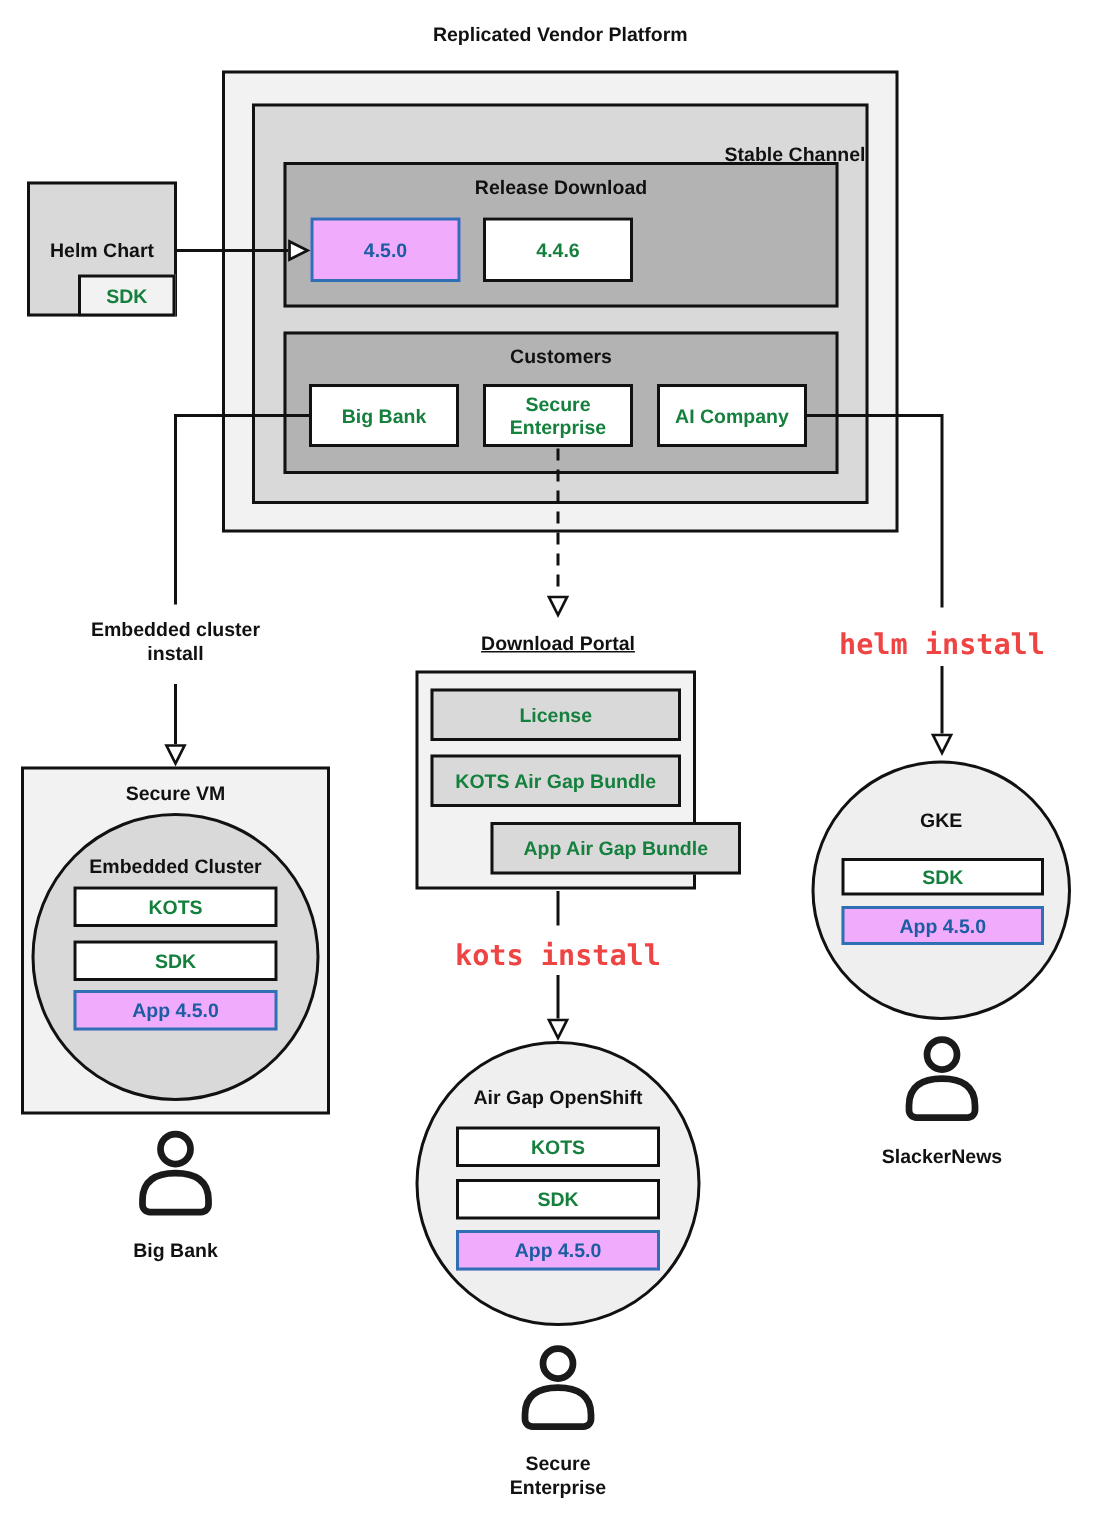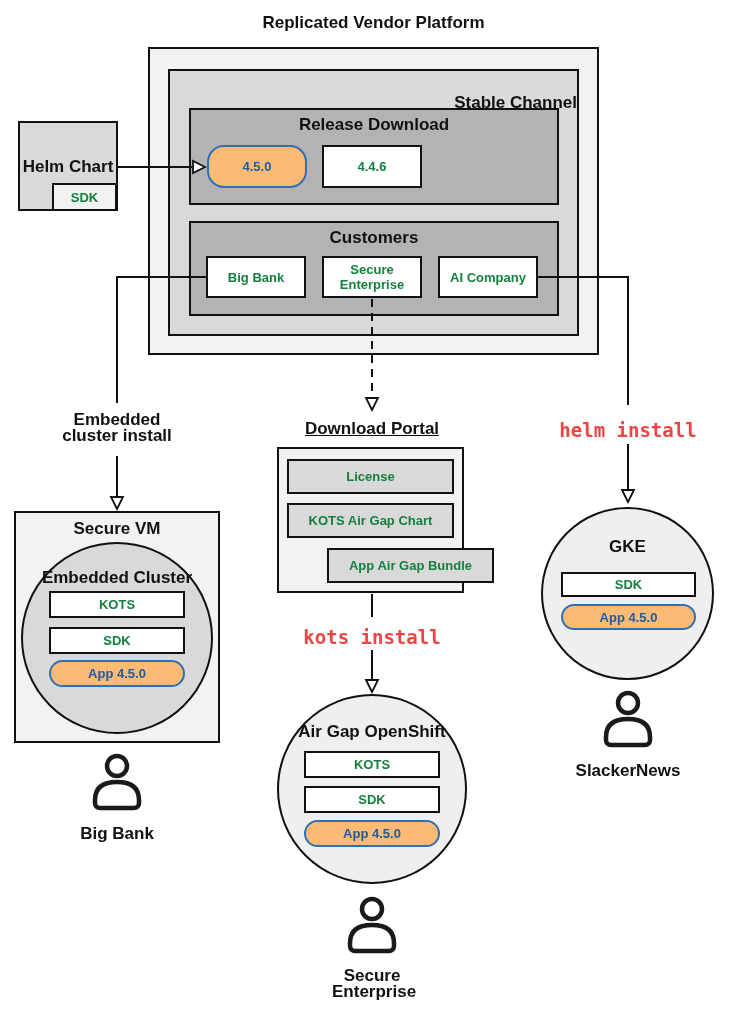--- a/index.html
+++ b/index.html
@@ -2,33 +2,33 @@
 <html><head>
 <meta charset="utf-8">
 <style>
   html,body { margin:0; padding:0; background:#ffffff; }
   .page {
     position:relative; width:734px; height:1026px; background:#ffffff;
     font-family:"Liberation Sans", sans-serif; overflow:hidden;
   }
   .abs { position:absolute; box-sizing:border-box; }
   .box { border:2px solid #111111; }
-  .lbl { font-weight:bold; font-size:17px; color:#111111; text-align:center; line-height:16px; }
+  .lbl { font-weight:bold; font-size:13px; color:#111111; text-align:center; line-height:16px; }
   .cell {
     display:flex; align-items:center; justify-content:center;
     font-weight:bold; font-size:13px; color:#15803d; text-align:center; line-height:15px;
   }
   .mono { font-family:"DejaVu Sans Mono", monospace; font-weight:bold; font-size:19px; color:#ef4444; text-align:center; }
   .circle { border-radius:50%; }
   .bg-light { background:#f2f2f2; }
   .bg-mid   { background:#d9d9d9; }
   .bg-dark  { background:#b3b3b3; }
   .bg-white { background:#ffffff; }
   .bg-circ  { background:#efefef; }
-  .hl { background:#fdba74; border-color:#2f70b5; color:#1b5ca2;border-radius:17px; }
+  .hl { background:#f0abfc; border-color:#2f70b5; color:#1b5ca2; }
   .overlay { position:absolute; left:0; top:0; width:734px; height:1026px; pointer-events:none; }
   .person svg { display:block; }
 </style>
 </head>
 <body>
 
 <div class="page">
 
   <div class="abs lbl" style="left:148px; top:15px; width:451px;">Replicated Vendor Platform</div>
 
@@ -72,21 +72,21 @@
     <svg width="54" height="60" viewBox="0 0 54 60">
       <circle cx="27" cy="13" r="10" fill="none" stroke="#1a1a1a" stroke-width="4.5"></circle>
       <path d="M5,50 L5,47 C5,34 14,29 27,29 C40,29 49,34 49,47 L49,50 C49,52.8 46.8,55 44,55 L10,55 C7.2,55 5,52.8 5,50 Z" fill="none" stroke="#1a1a1a" stroke-width="4.5" stroke-linejoin="round"></path>
     </svg>
   </div>
   <div class="abs lbl" style="left:37px; top:826px; width:160px;">Big Bank</div>
 
   <div class="abs lbl" style="left:292px; top:421px; width:160px;text-decoration:underline;">Download Portal</div>
   <div class="abs box bg-light" style="left:277px; top:447px; width:187px; height:146px;"></div>
   <div class="abs box cell bg-mid" style="left:287px; top:459px; width:167px; height:35px;">License</div>
-  <div class="abs box cell bg-mid" style="left:287px; top:503px; width:167px; height:35px;">KOTS Air Gap Chart</div>
+  <div class="abs box cell bg-mid" style="left:287px; top:503px; width:167px; height:35px;">KOTS Air Gap Bundle</div>
   <div class="abs box cell bg-mid" style="left:279px; top:548px; width:167px; height:35px;margin-left:48px;">App Air Gap Bundle</div>
 
   <div class="abs mono" style="left:292px; top:626px; width:160px;">kots install</div>
 
   <div class="abs box circle bg-circ" style="left:277px; top:694px; width:190px; height:190px;">
     <div class="lbl" style="margin-top:28px;">Air Gap OpenShift</div>
   </div>
   <div class="abs box cell bg-white" style="left:304px; top:751px; width:136px; height:27px;">KOTS</div>
   <div class="abs box cell bg-white" style="left:304px; top:786px; width:136px; height:27px;">SDK</div>
   <div class="abs box cell hl" style="left:304px; top:820px; width:136px; height:27px;">App 4.5.0</div>

